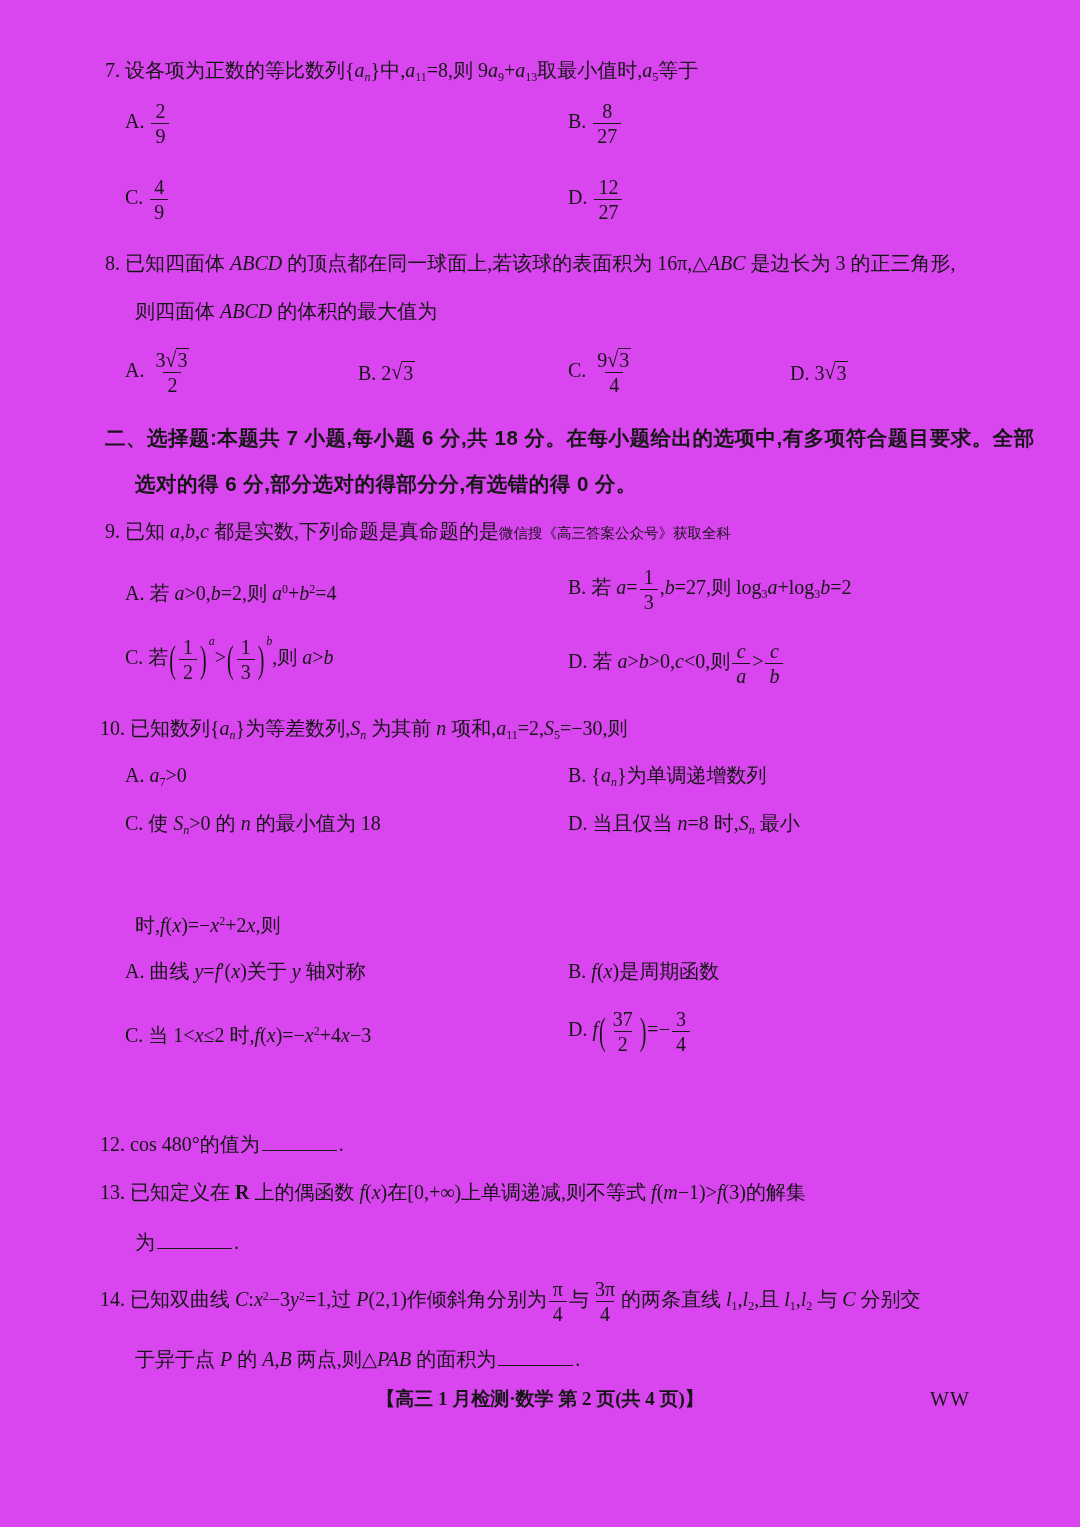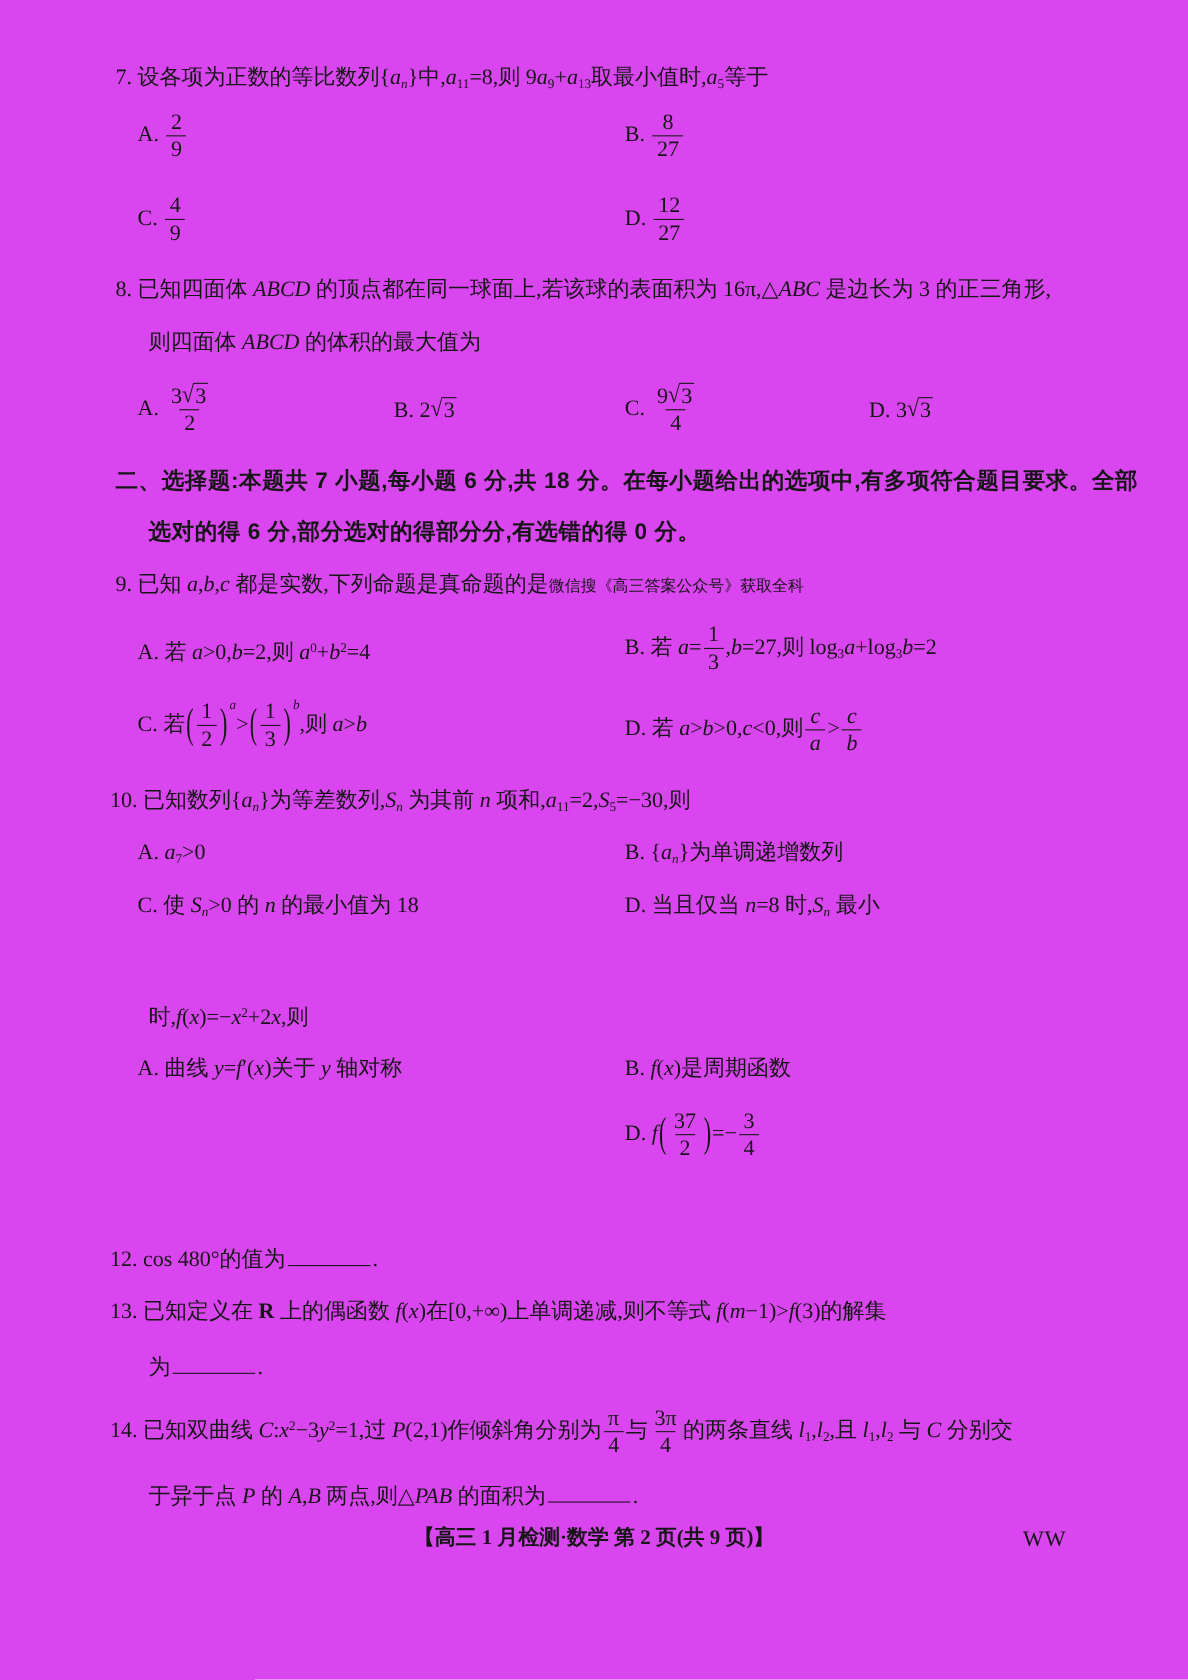--- a/index.html
+++ b/index.html
@@ -102,20 +102,21 @@
 
   <div class="ln" style="left:100px;top:715px">10. 已知数列{<span class="i">a</span><span class="i sub">n</span>}为等差数列,<span class="i">S</span><span class="i sub">n</span> 为其前 <span class="i">n</span> 项和,<span class="i">a</span><span class="sub">11</span>=2,<span class="i">S</span><span class="sub">5</span>=−30,则</div>
   <div class="ln" style="left:125px;top:762px">A. <span class="i">a</span><span class="sub">7</span>&gt;0</div>
   <div class="ln" style="left:568px;top:762px">B. {<span class="i">a</span><span class="i sub">n</span>}为单调递增数列</div>
   <div class="ln" style="left:125px;top:810px">C. 使 <span class="i">S</span><span class="i sub">n</span>&gt;0 的 <span class="i">n</span> 的最小值为 18</div>
   <div class="ln" style="left:568px;top:810px">D. 当且仅当 <span class="i">n</span>=8 时,<span class="i">S</span><span class="i sub">n</span> 最小</div>
 
   <div class="ln" style="left:135px;top:912px">时,<span class="i">f</span>(<span class="i">x</span>)=−<span class="i">x</span><span class="sup">2</span>+2<span class="i">x</span>,则</div>
   <div class="ln" style="left:125px;top:958px">A. 曲线 <span class="i">y</span>=<span class="i">f</span>′(<span class="i">x</span>)关于 <span class="i">y</span> 轴对称</div>
   <div class="ln" style="left:568px;top:958px">B. <span class="i">f</span>(<span class="i">x</span>)是周期函数</div>
+  <div class="ln" style="left:125px;top:1022px">C. 当 1&lt;<span class="i">x</span>≤2 时,<span class="i">f</span>(<span class="i">x</span>)=−<span class="i">x</span><span class="sup">2</span>+4<span class="i">x</span>−3</div>
   <div class="ln" style="left:568px;top:1008px">D. <span class="i">f</span><span class="parg">
         <span class="bp">(</span>
         <span class="pc">
           <span class="frac">
             <span class="fn">37</span>
             <span class="fd">2</span>
           </span>
         </span>
         <span class="bp">)</span>
       </span>=−<span class="frac">
@@ -131,15 +132,15 @@
 
   <div class="ln" style="left:100px;top:1278px">14. 已知双曲线 <span class="i">C</span>:<span class="i">x</span><span class="sup">2</span>−3<span class="i">y</span><span class="sup">2</span>=1,过 <span class="i">P</span>(2,1)作倾斜角分别为<span class="frac">
         <span class="fn">π</span>
         <span class="fd">4</span>
       </span>与<span class="frac">
         <span class="fn">3π</span>
         <span class="fd">4</span>
       </span>的两条直线 <span class="i">l</span><span class="sub">1</span>,<span class="i">l</span><span class="sub">2</span>,且 <span class="i">l</span><span class="sub">1</span>,<span class="i">l</span><span class="sub">2</span> 与 <span class="i">C</span> 分别交</div>
   <div class="ln" style="left:135px;top:1346px">于异于点 <span class="i">P</span> 的 <span class="i">A</span>,<span class="i">B</span> 两点,则△<span class="i">PAB</span> 的面积为<span class="blank" style="width: 75px;"></span>.</div>
 
-  <div class="ln footer" style="left:0;top:1386px;width:1080px;text-align:center">【高三 1 月检测·数学  第 2 页(共 9 页)】</div>
+  <div class="ln footer" style="left:0;top:1386px;width:1080px;text-align:center">【高三 1 月检测·数学  第 2 页(共 4 页)】</div>
   <div class="ln ww" style="left:930px;top:1386px">WW</div>
 </div>
 
 </body></html>

